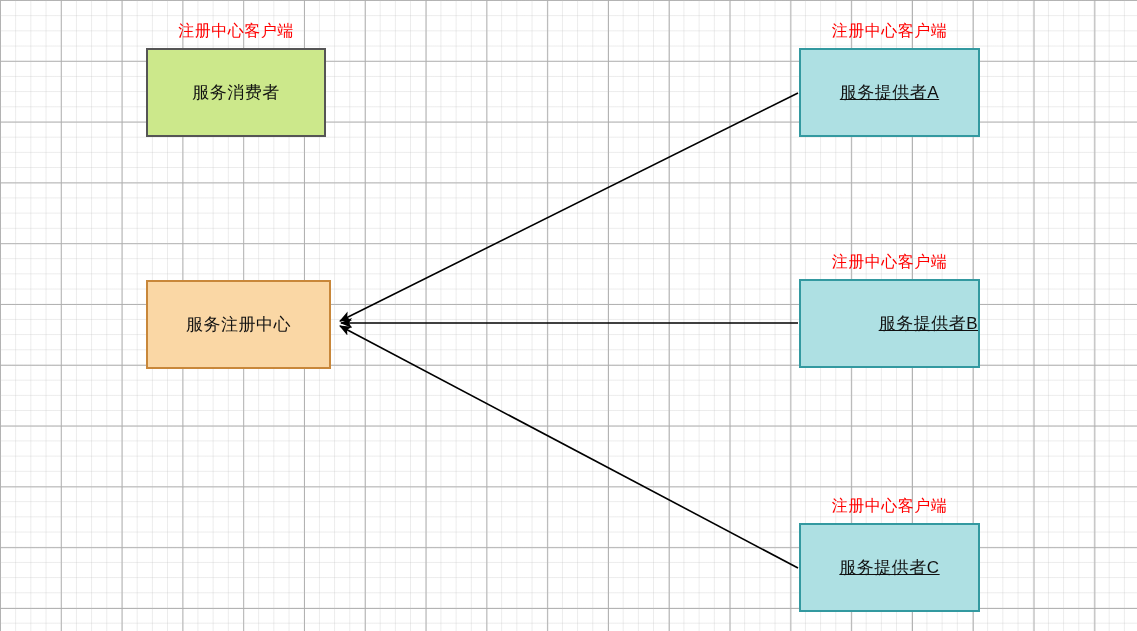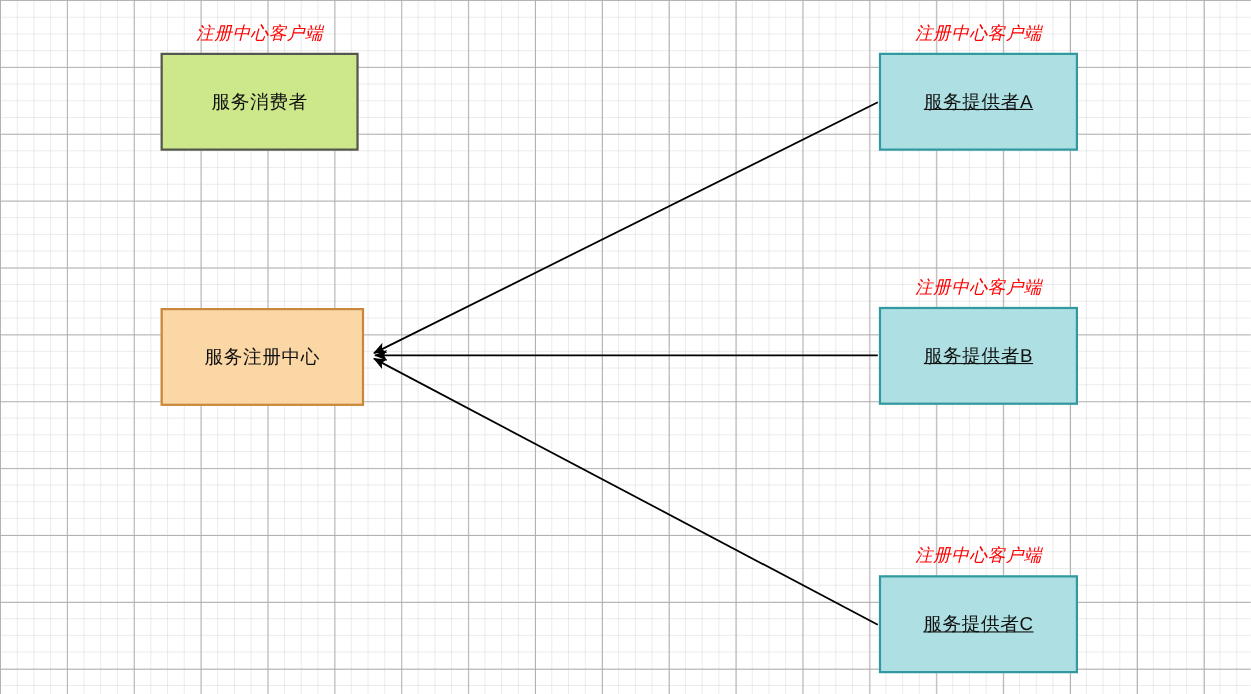--- a/index.html
+++ b/index.html
@@ -56,21 +56,20 @@
   }
 
   .node-label {
     position: absolute;
     color: #FF0000;
     font-size: 16px;
     line-height: 1;
     white-space: nowrap;
     text-align: center;
     letter-spacing: 0.5px;
-    font-style: italic;
   }
 
   
   .n-consumer {
     left: 146px;
     top: 48px;
     width: 180px;
     height: 89px;
     background: #CCE88B;
     border: 2px solid #555555;
@@ -94,21 +93,21 @@
   
   .n-provider {
     left: 799px;
     width: 181px;
     height: 89px;
     background: #AEE0E3;
     border: 2px solid #3399A0;
     text-decoration: underline;
   }
   .n-provider-a { top: 48px; }
-  .n-provider-b { top: 279px; }
+  .n-provider-b { top: 279px; justify-content: flex-end; }
   .n-provider-c { top: 523px; }
 
   .lbl-provider {
     left: 799px;
     width: 181px;
   }
   .lbl-provider-a { top: 23px; }
   .lbl-provider-b { top: 254px; }
   .lbl-provider-c { top: 498px; }
 </style>

